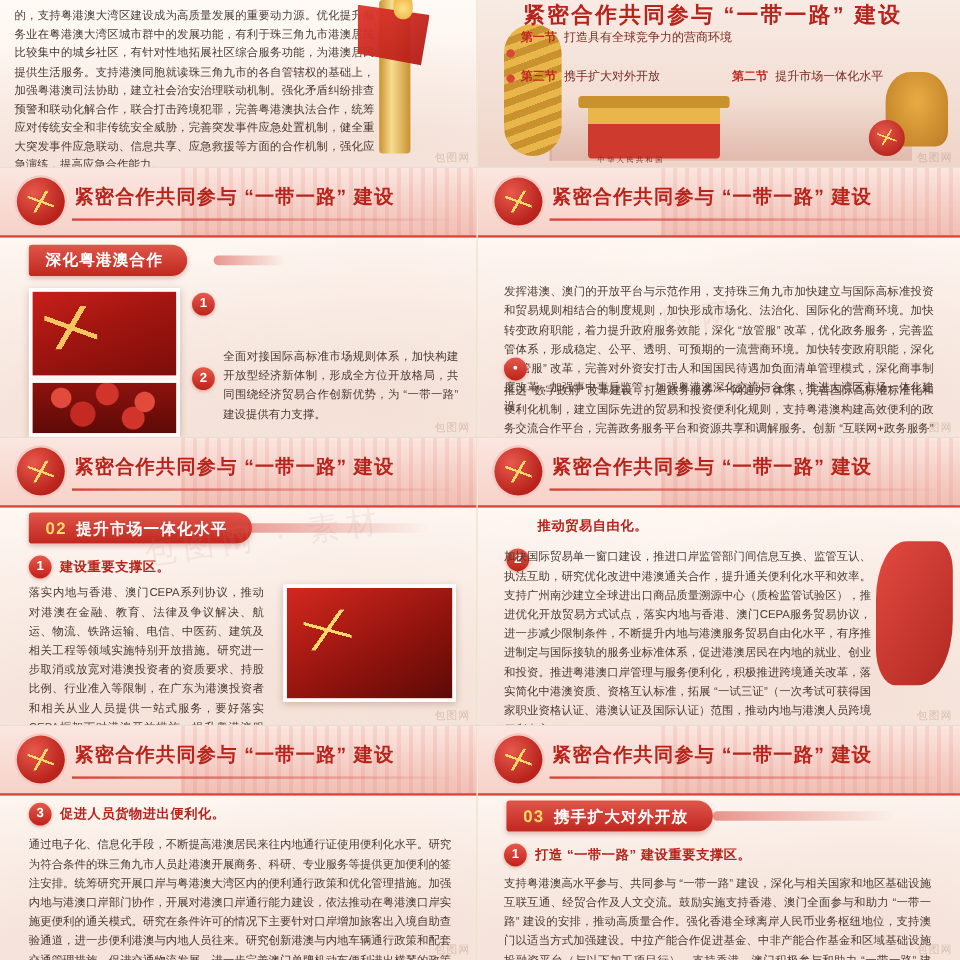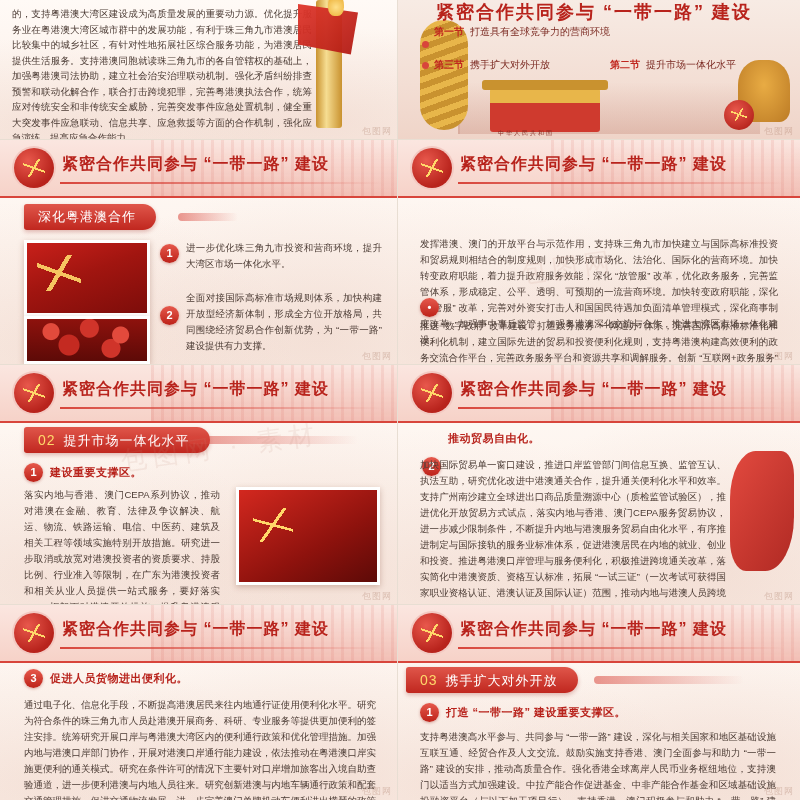--- a/index.html
+++ b/index.html
@@ -69,21 +69,21 @@
     content:"";position:absolute;left:9px;top:11px;width:22px;height:18px;
     background:
       linear-gradient(20deg,transparent 46%,#ffd86a 46% 54%,transparent 54%),
       linear-gradient(-60deg,transparent 46%,#ffd86a 46% 54%,transparent 54%);
   }
 
   
   .pill{
     position:absolute;height:26px;line-height:26px;
     background:linear-gradient(180deg,#e0564a,#c0271f);
-    color:#fff;font-size:13px;font-weight:normal;
+    color:#fff;font-size:13px;font-weight:bold;
     padding:0 20px 0 14px;border-radius:3px 14px 14px 3px;
     letter-spacing:1px;white-space:nowrap;
     box-shadow:0 2px 4px rgba(150,30,20,.28);
   }
   .pill .num{
     display:inline-block;color:#ffd86a;margin-right:8px;font-size:14px;
   }
   .pill-tail{
     position:absolute;height:8px;border-radius:4px;
     background:linear-gradient(90deg,rgba(216,69,59,.55),rgba(216,69,59,0));
@@ -293,21 +293,20 @@
 
   <div class="pill" style="left:24px;top:64px">
     <span>深化粤港澳合作</span>
   </div>
   <div class="pill-tail" style="left:178px;top:73px;width:60px"></div>
 
   <div class="photo photo-doves" style="left:24px;top:100px;width:120px;height:70px"></div>
   <div class="photo photo-flowers" style="left:24px;top:176px;width:120px;height:42px"></div>
 
   <div class="numdot" style="left:160px;top:104px">1</div>
-  <div class="body-text" style="left:186px;top:100px;width:196px">进一步优化珠三角九市投资和营商环境，提升大湾区市场一体化水平。</div>
 
   <div class="numdot" style="left:160px;top:166px">2</div>
   <div class="body-text" style="left:186px;top:150px;width:196px">全面对接国际高标准市场规则体系，加快构建开放型经济新体制，形成全方位开放格局，共同围绕经济贸易合作创新优势，为 “一带一路” 建设提供有力支撑。</div>
 
   <div class="wm">包图网</div>
 </div>
 
 <div class="page" id="s4">
   <div class="paper-bg"></div>
   <div class="hdr">
@@ -387,21 +386,21 @@
 
 <div class="page" id="s8">
   <div class="paper-bg"></div>
   <div class="hdr">
     <div class="city"></div>
     <div class="emblem"></div>
     <div class="hdr-title">紧密合作共同参与 “一带一路” 建设</div>
     <div class="hdr-line"></div>
   </div>
 
-  <div class="pill" style="left:8px;top:62px">
+  <div class="pill" style="left:24px;top:62px">
     <span class="num">03</span><span>携手扩大对外开放</span>
   </div>
   <div class="pill-tail" style="left:196px;top:71px;width:150px"></div>
 
   <div class="numdot" style="left:22px;top:98px">1</div>
   <div class="lead" style="left:48px;top:100px">打造 “一带一路” 建设重要支撑区。</div>
 
   <div class="body-text" style="left:22px;top:124px;width:356px">支持粤港澳高水平参与、共同参与 “一带一路” 建设，深化与相关国家和地区基础设施互联互通、经贸合作及人文交流。鼓励实施支持香港、澳门全面参与和助力 “一带一路” 建设的安排，推动高质量合作。强化香港全球离岸人民币业务枢纽地位，支持澳门以适当方式加强建设。中拉产能合作促进基金、中非产能合作基金和区域基础设施投融资平台（与以下加工项目行），支持香港、澳门积极参与和助力 “一带一路” 建设。支持港澳企业发挥自身优势和专长，共同开拓国际市场，打造港澳参与 “一带一路” 建设的重要平台。</div>
 
   <div class="wm">包图网</div>

